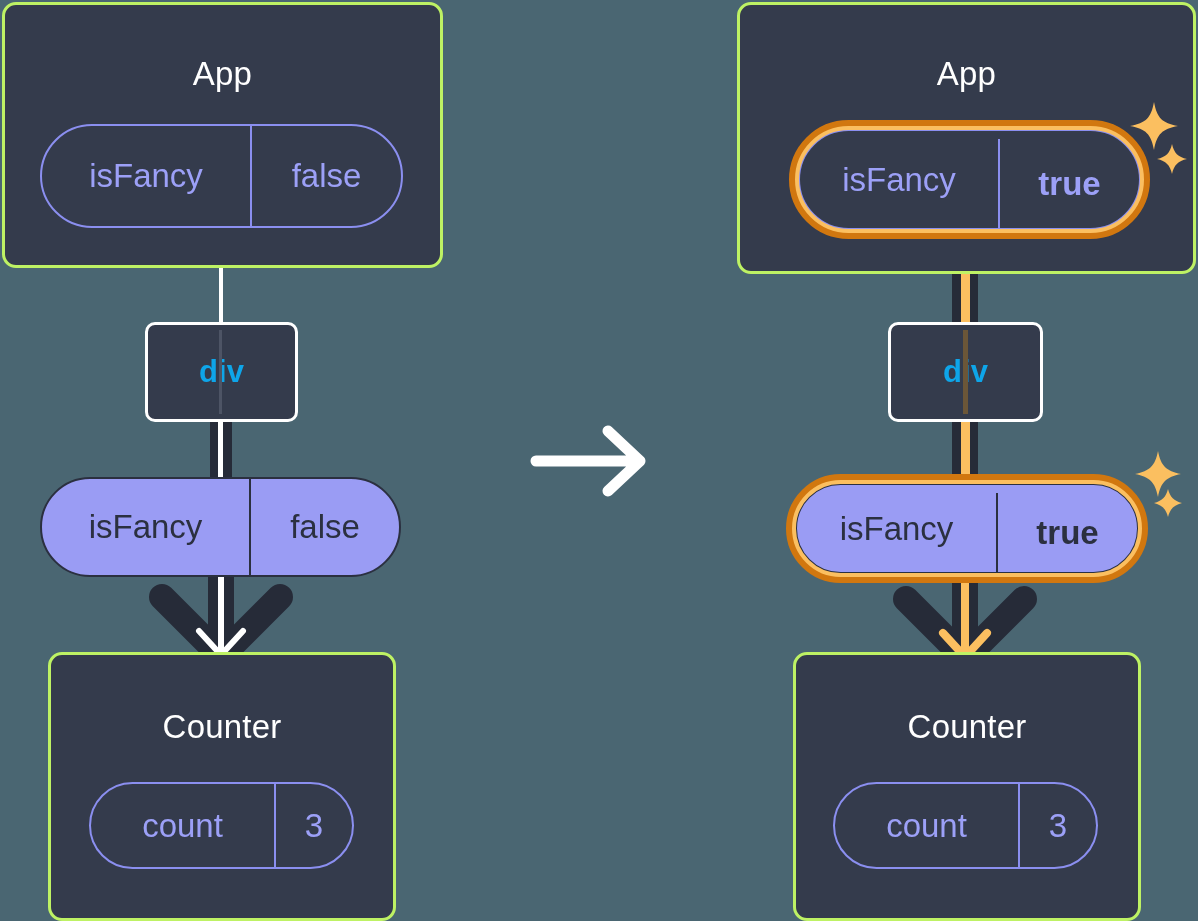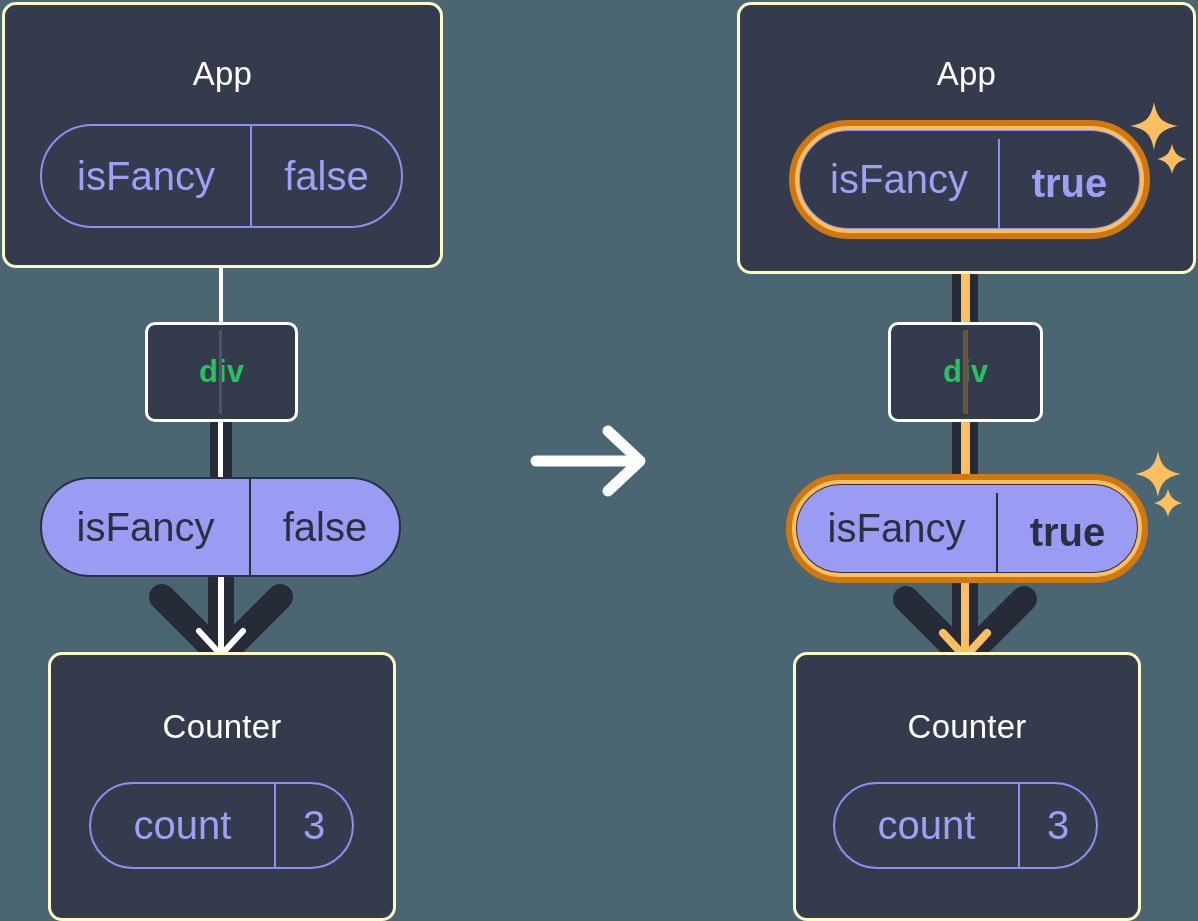--- a/index.html
+++ b/index.html
@@ -9,57 +9,57 @@
     background:#4a6672;
     font-family:"Liberation Sans","DejaVu Sans",sans-serif;
     overflow:hidden;
   }
   #stage{position:relative;width:1198px;height:921px;}
 
   
   .node-box{
     position:absolute;
     background:#343b4c;
-    border:3px solid #fef9c3;
+    border:3px solid #bef264;
     border-radius:14px;
     box-sizing:border-box;
     z-index:5;
     padding-left:32px;
   }
   .node-title{
     position:absolute;
     left:0;right:0;
     text-align:center;
     color:#ffffff;
     font-size:33px;
     letter-spacing:.2px;
   }
   .div-box{
     position:absolute;
     background:#343b4c;
     border:3px solid #ffffff;
     border-radius:10px;
     box-sizing:border-box;
     display:flex;align-items:center;justify-content:center;
-    color:#22c55e;font-size:31px;font-weight:700;
+    color:#0ea5e9;font-size:31px;font-weight:700;
     z-index:6;
   }
 
   
   .pill{
     position:absolute;
     box-sizing:border-box;
     display:flex;
     align-items:stretch;
     border-radius:999px;
     z-index:7;
   }
   .pill .cell{
     display:flex;align-items:center;justify-content:center;
-    font-size:40px;
+    font-size:33px;
     box-sizing:border-box;
   }
   .pill .cell.name{flex:0 0 auto;}
   .pill .cell.val{flex:1 1 auto;}
 
   
   .pill.ghost{
     border:2px solid #8b8ff0;
     background:transparent;
   }

